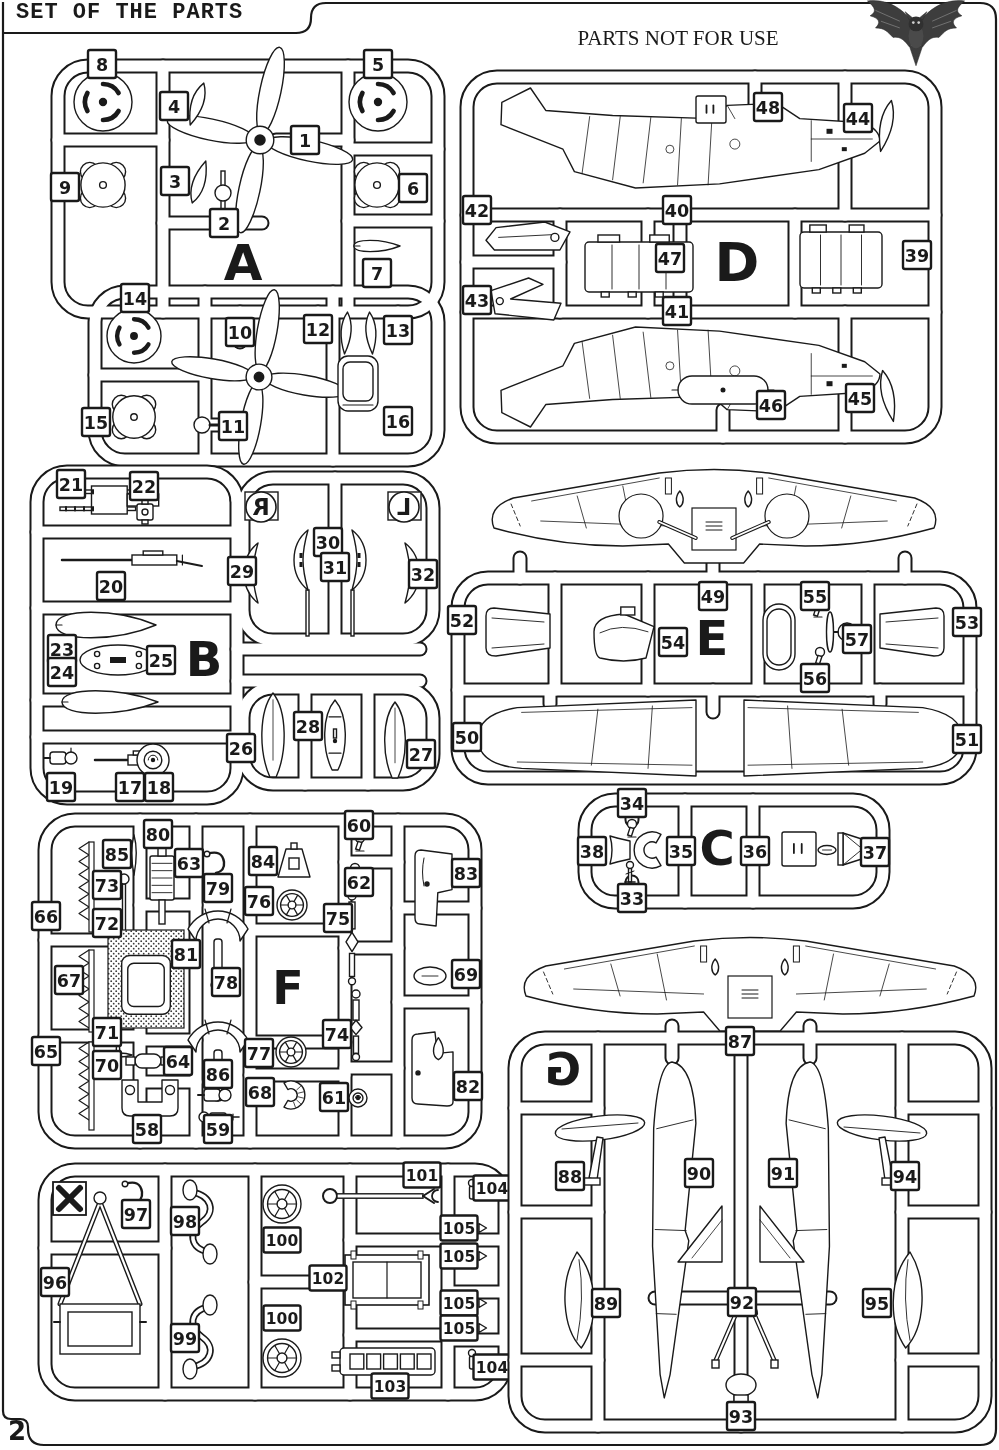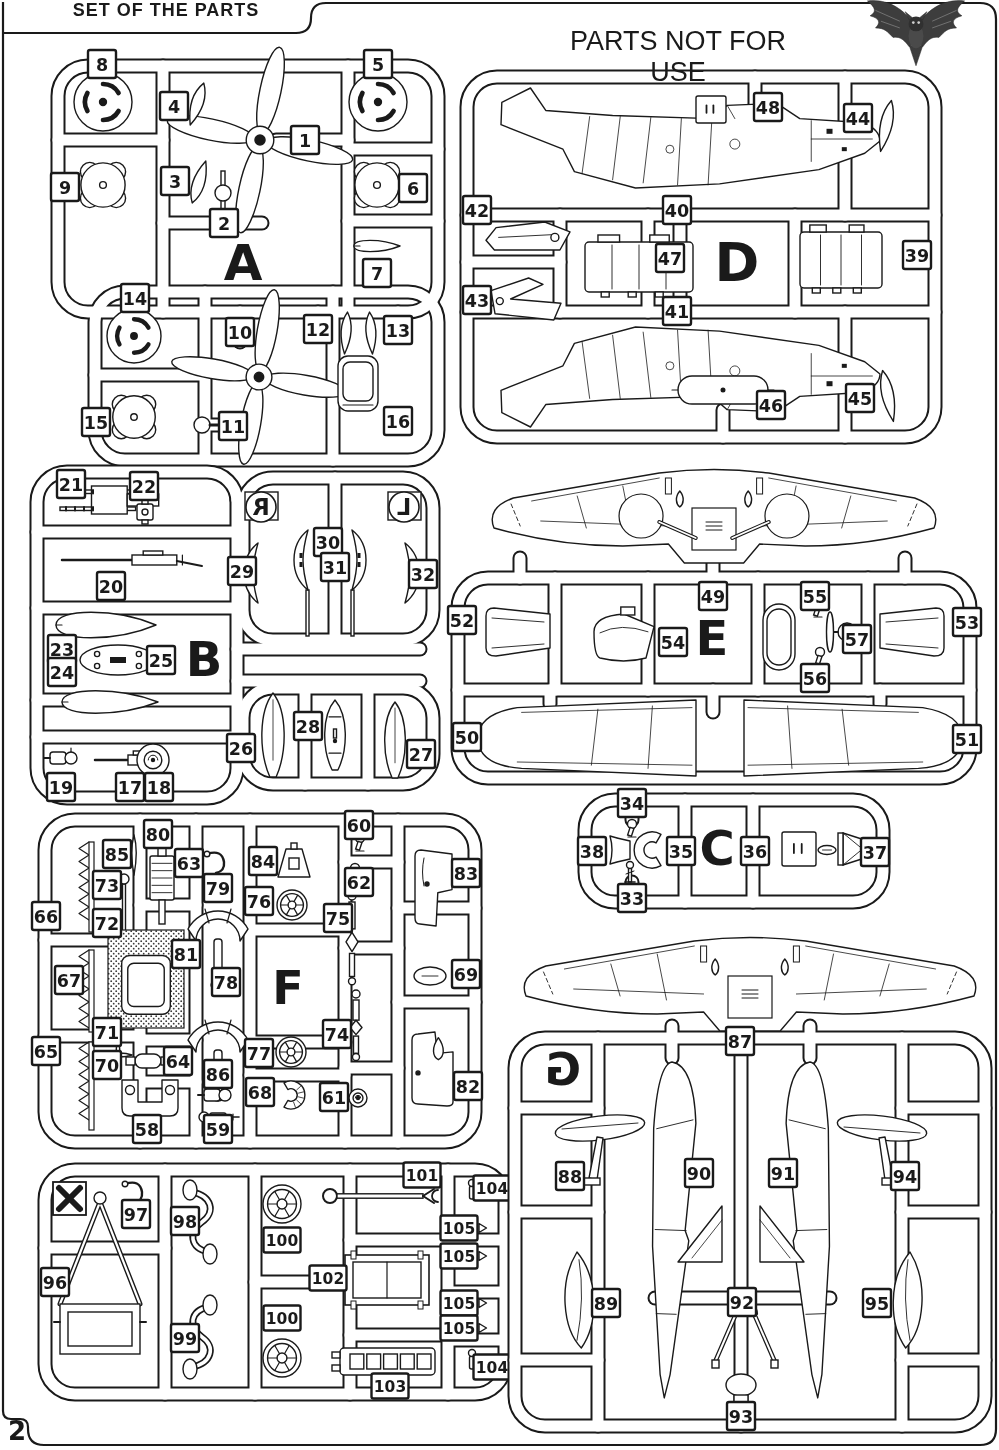--- a/index.html
+++ b/index.html
@@ -1,23 +1,23 @@
 <!DOCTYPE html>
 <html><head>
 <meta charset="utf-8">
 <style>
   html,body{margin:0;padding:0;background:#ffffff;}
   #page{position:relative;width:999px;height:1450px;background:#ffffff;overflow:hidden;
         font-family:"DejaVu Sans",sans-serif;color:#1a1a1a;}
   #diagram{position:absolute;left:0;top:0;}
   .htext{position:absolute;color:#1a1a1a;}
-  #title{left:16px;top:0px;width:300px;font-family:Liberation Sans, sans-serif;
-         font-weight:bold;font-size:18px;letter-spacing:1px;white-space:nowrap;text-align:center;}
-  #note{left:548px;top:26px;width:260px;text-align:center;font-size:27px;
-        font-family:Liberation Sans, sans-serif;}
+  #title{left:16px;top:0px;width:300px;font-family:Liberation Mono, monospace;
+         font-weight:bold;font-size:22px;letter-spacing:1px;white-space:nowrap;}
+  #note{left:548px;top:26px;width:260px;text-align:center;font-size:21px;
+        font-family:Liberation Serif, serif;}
   #pagenum{left:8px;top:1416px;width:40px;font-weight:bold;font-size:26px;}
 </style>
 </head>
 <body>
 
 <div id="page">
   <svg id="diagram" width="999" height="1450" viewBox="0 0 999 1450">
     <defs>
       <pattern id="dots" width="5" height="5" patternUnits="userSpaceOnUse">
         <rect width="5" height="5" fill="#ffffff"></rect>

